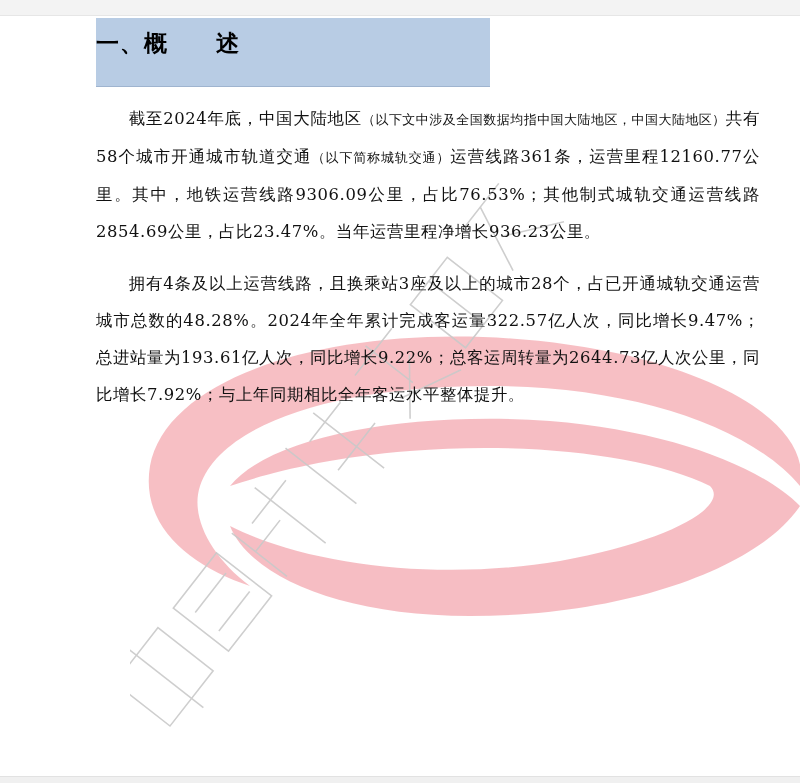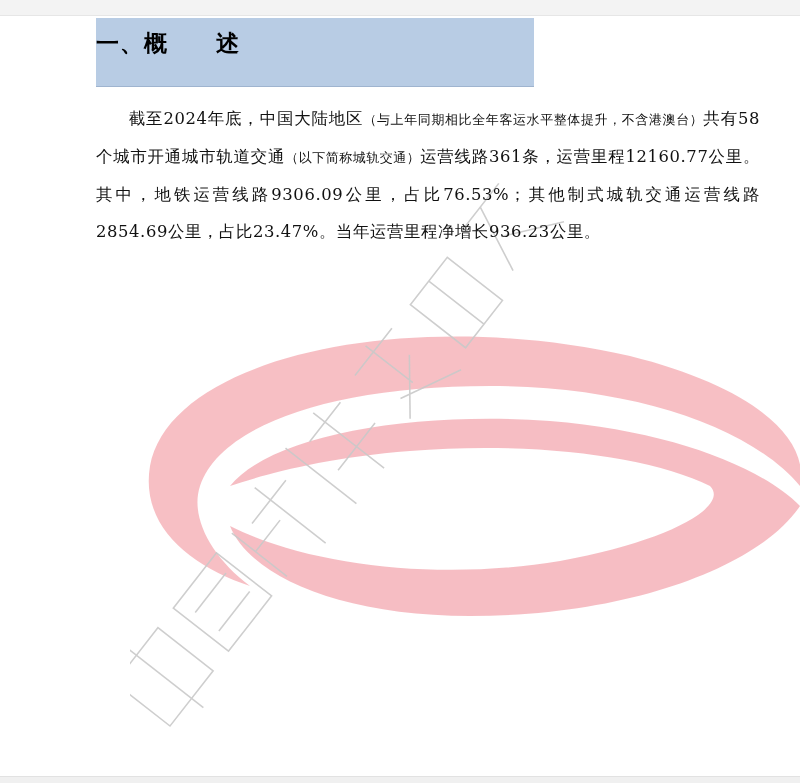--- a/index.html
+++ b/index.html
@@ -34,21 +34,20 @@
       left: 0; top: 16px;
       width: 800px; height: 760px;
       overflow: hidden;
     }
     .heading-band {
       position: absolute;
       left: 96px; top: 2px;
       width: 394px; height: 68px;
       background: #b8cce4;
       border-bottom: 1px solid #9fb4cf;
-      padding-left: 44px;
     }
     .heading-text {
       position: absolute;
       left: 0; top: 10px;
       font-family: "DejaVu Sans", "Liberation Sans", sans-serif;
       font-weight: bold;
       font-size: 23px;
       letter-spacing: 1px;
       color: #000;
       white-space: pre;
@@ -110,17 +109,18 @@
       <path d="M480,-70 L540,-70 L540,0 L480,0 Z M510,-70 L510,0"></path>
       <path d="M570,-75 L630,-75 M600,-75 L570,-10 M590,-40 L640,0"></path>
     </g>
   </svg>
 
   <div class="heading-band">
     <span class="heading-text">一、概　　述</span>
   </div>
 
   <div class="body-text">
-    <p class="para"><span>截至2024年底，中国大陆地区</span><span class="small">（与上年同期相比全年客运水平整体提升，不含港澳台）</span><span>共有58个城市开通城市轨道交通</span><span class="small">（以下简称城轨交通）</span><span>运营线路361条，运营里程12160.77公里。其中，地铁运营线路9306.09公里，占比76.53%；其他制式城轨交通运营线路2854.69公里，占比23.47%。当年运营里程净增长936.23公里。</span></p>
+    <p class="para"><span>截至2024年底，中国大陆地区</span><span class="small">（以下文中涉及全国数据均指中国大陆地区，中国大陆地区）</span><span>共有58个城市开通城市轨道交通</span><span class="small">（以下简称城轨交通）</span><span>运营线路361条，运营里程12160.77公里。其中，地铁运营线路9306.09公里，占比76.53%；其他制式城轨交通运营线路2854.69公里，占比23.47%。当年运营里程净增长936.23公里。</span></p>
+    <p class="para">拥有4条及以上运营线路，且换乘站3座及以上的城市28个，占已开通城轨交通运营城市总数的48.28%。2024年全年累计完成客运量322.57亿人次，同比增长9.47%；总进站量为193.61亿人次，同比增长9.22%；总客运周转量为2644.73亿人次公里，同比增长7.92%；与上年同期相比全年客运水平整体提升。</p>
   </div>
 </div>
 
 <div class="bottom-strip"></div>
 
 </body></html>

